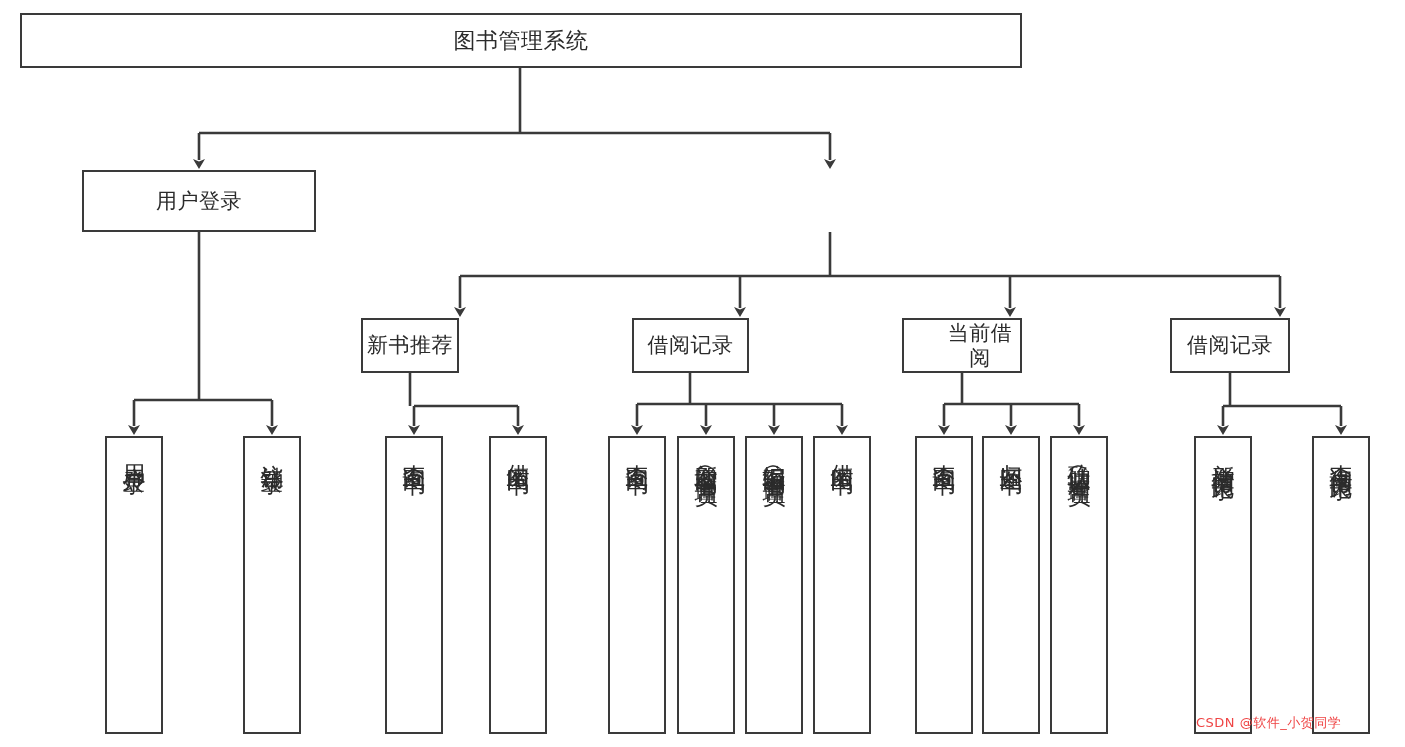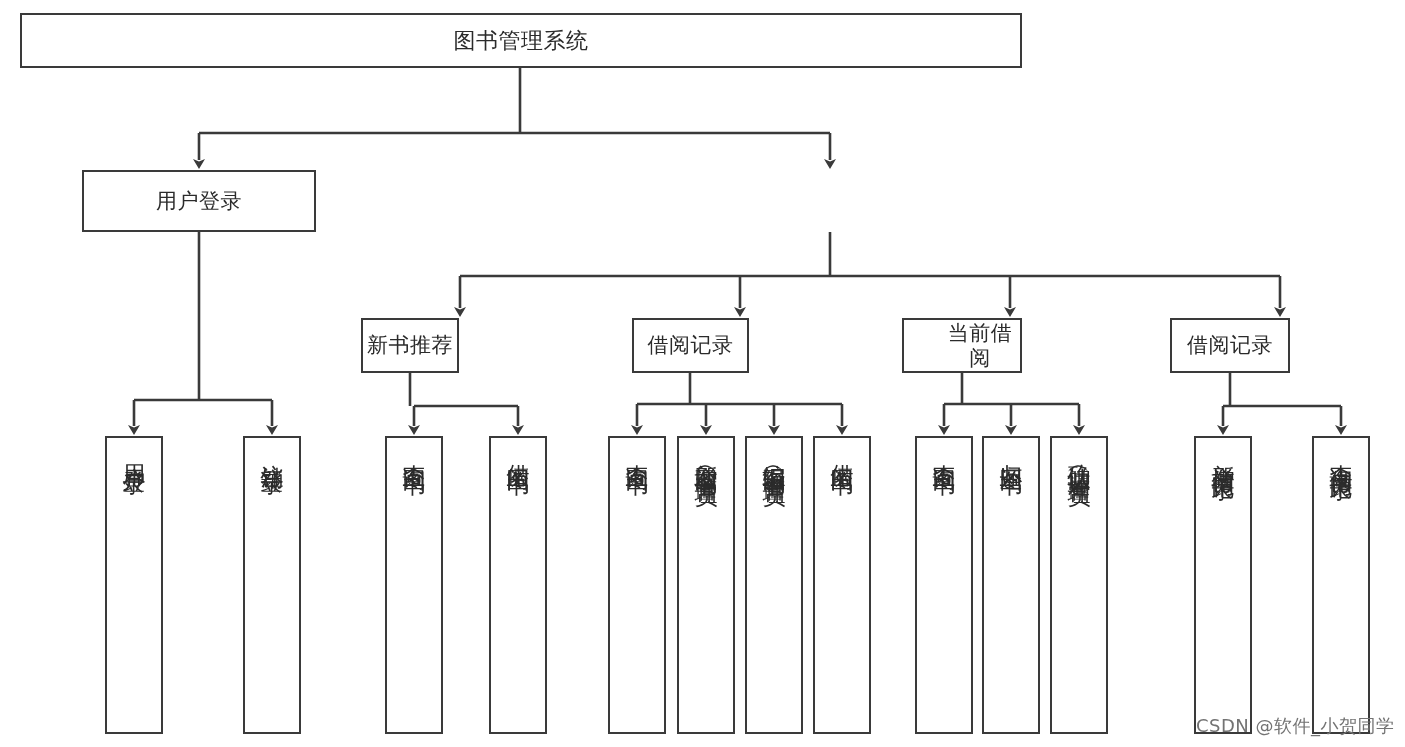--- a/index.html
+++ b/index.html
@@ -53,22 +53,22 @@
   .node.vert .label {
     writing-mode: vertical-rl;
     text-orientation: upright;
     font-size: 23px;
     letter-spacing: 3px;
     line-height: 1;
   }
   #root-node .label { font-size: 22px; }
   .watermark {
     position: absolute;
-    font-size: 18px;
-    color: #737373;
+    font-size: 13px;
+    color: #ef4444;
     letter-spacing: 0.5px;
     white-space: nowrap;
   }
 </style>
 </head>
 <body>
 
 <div id="canvas">
 
   <svg id="edges" viewBox="0 0 1405 747">

